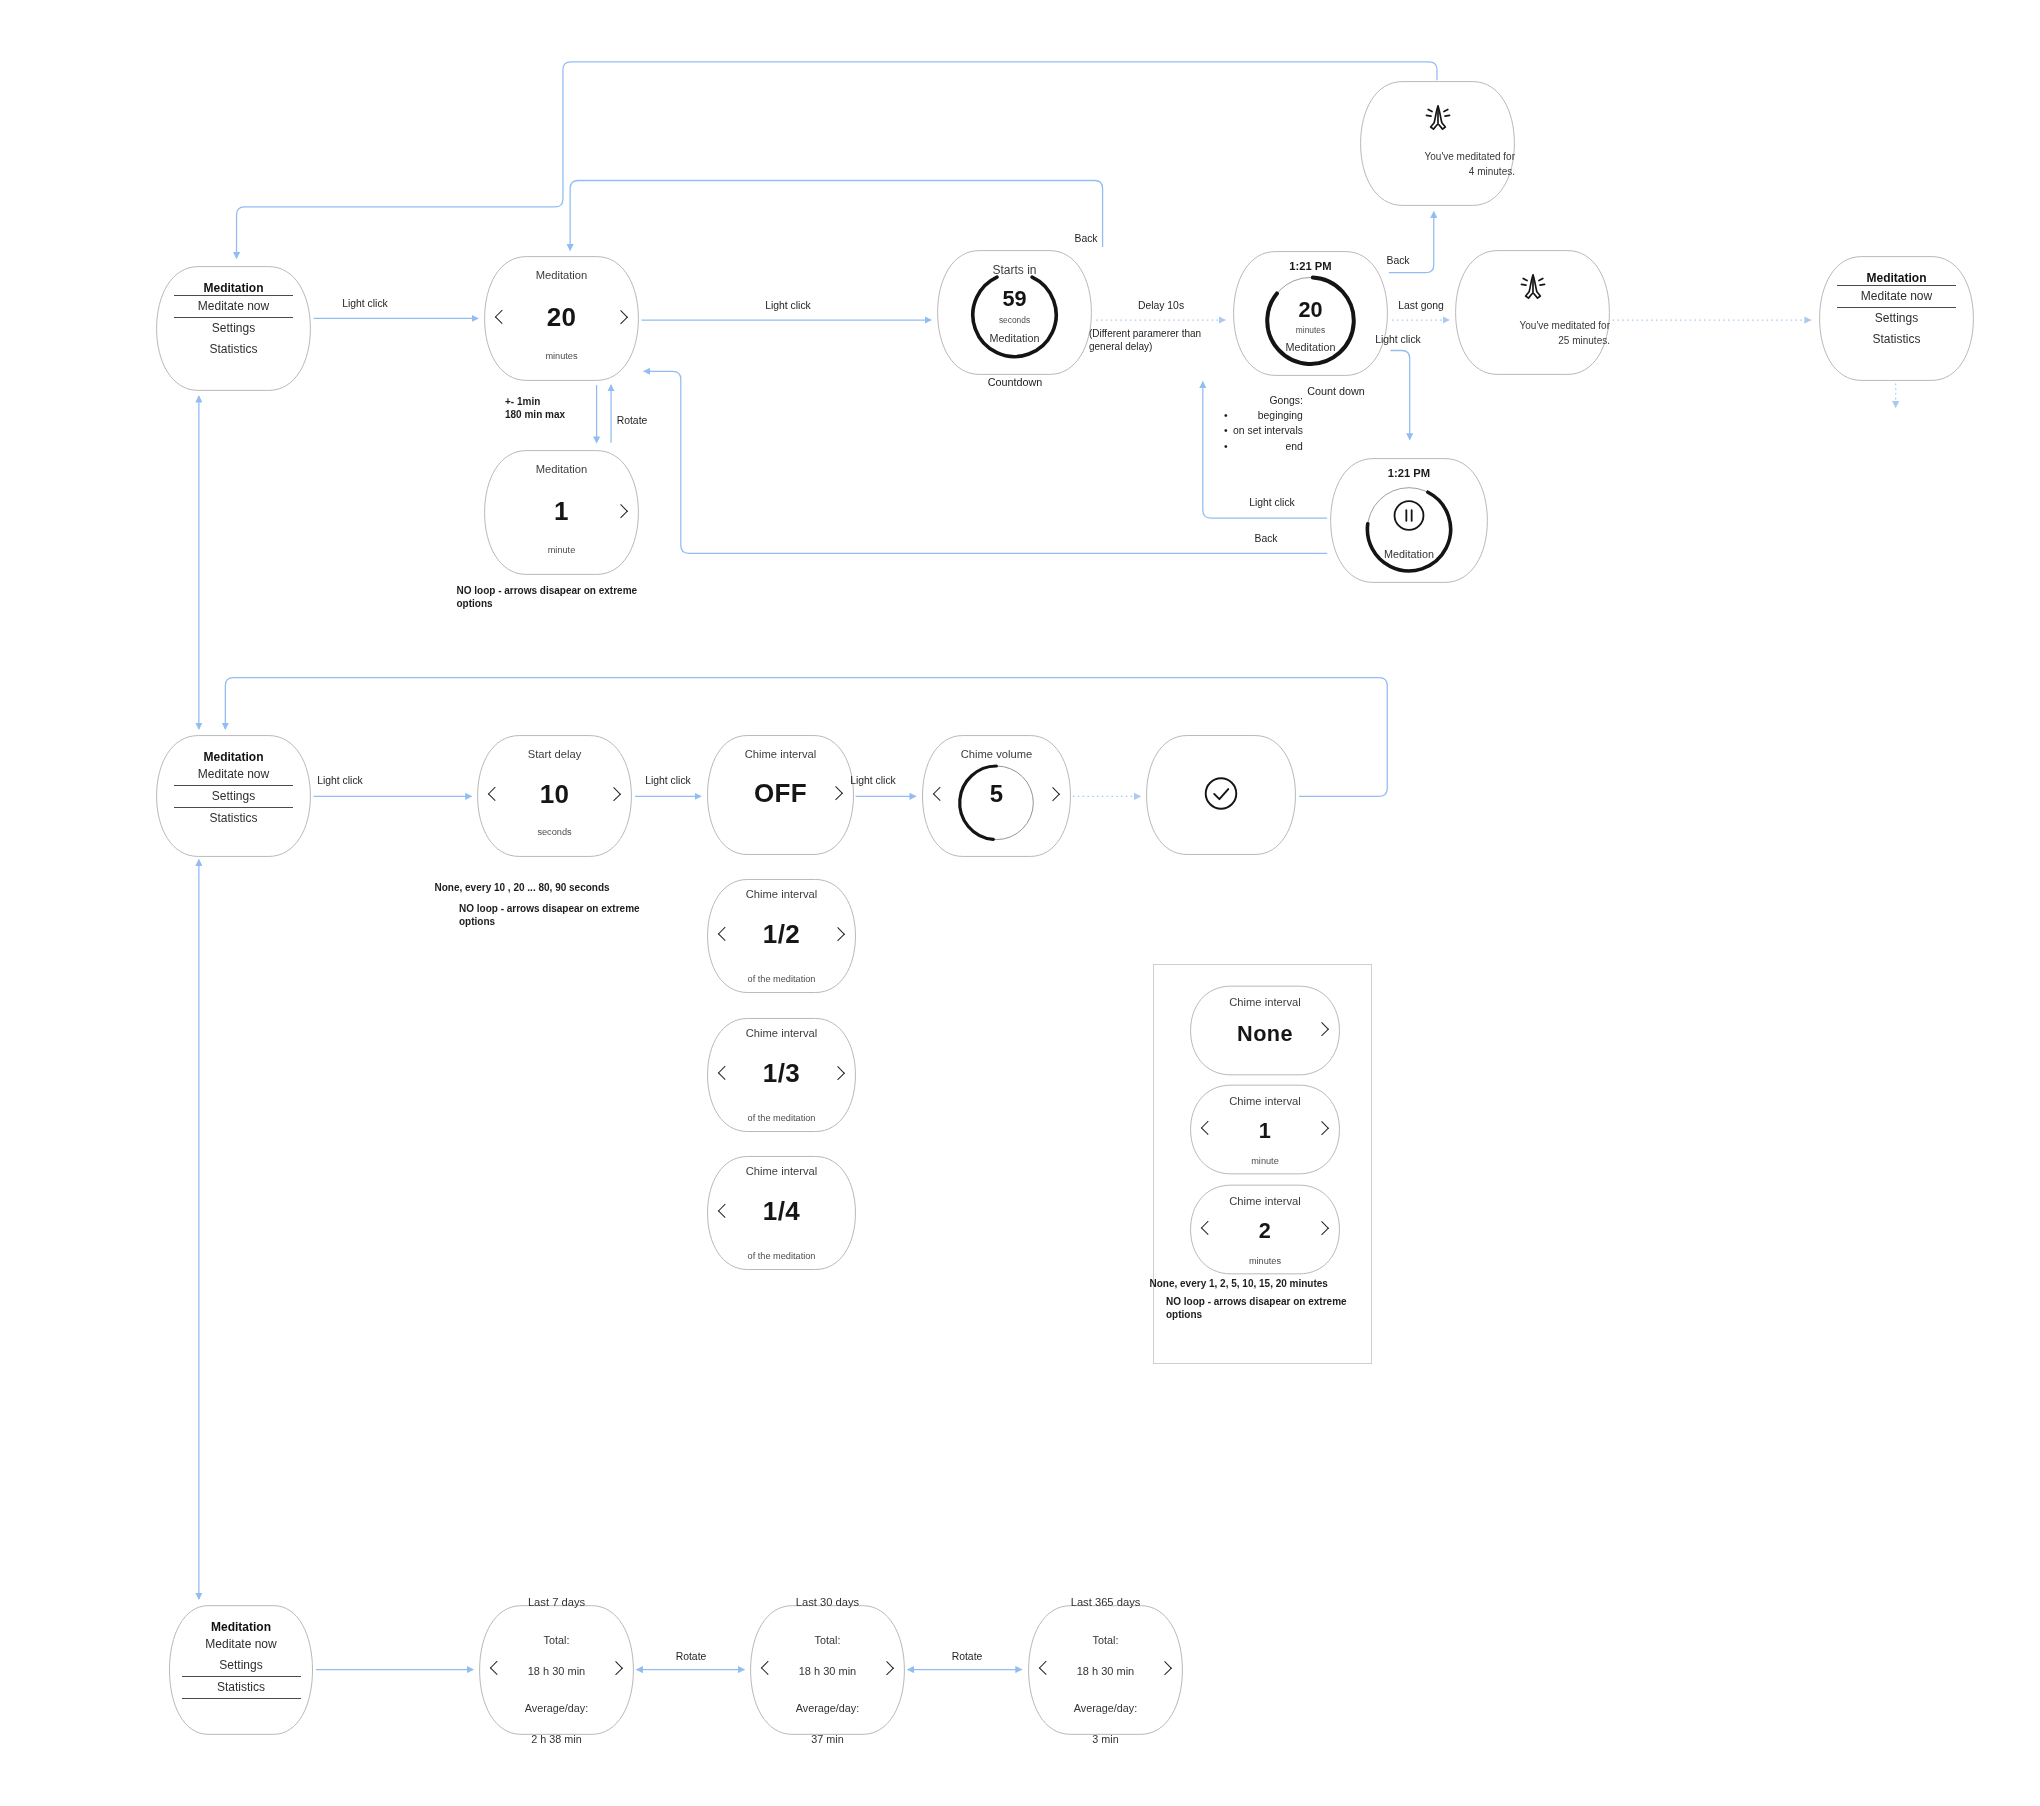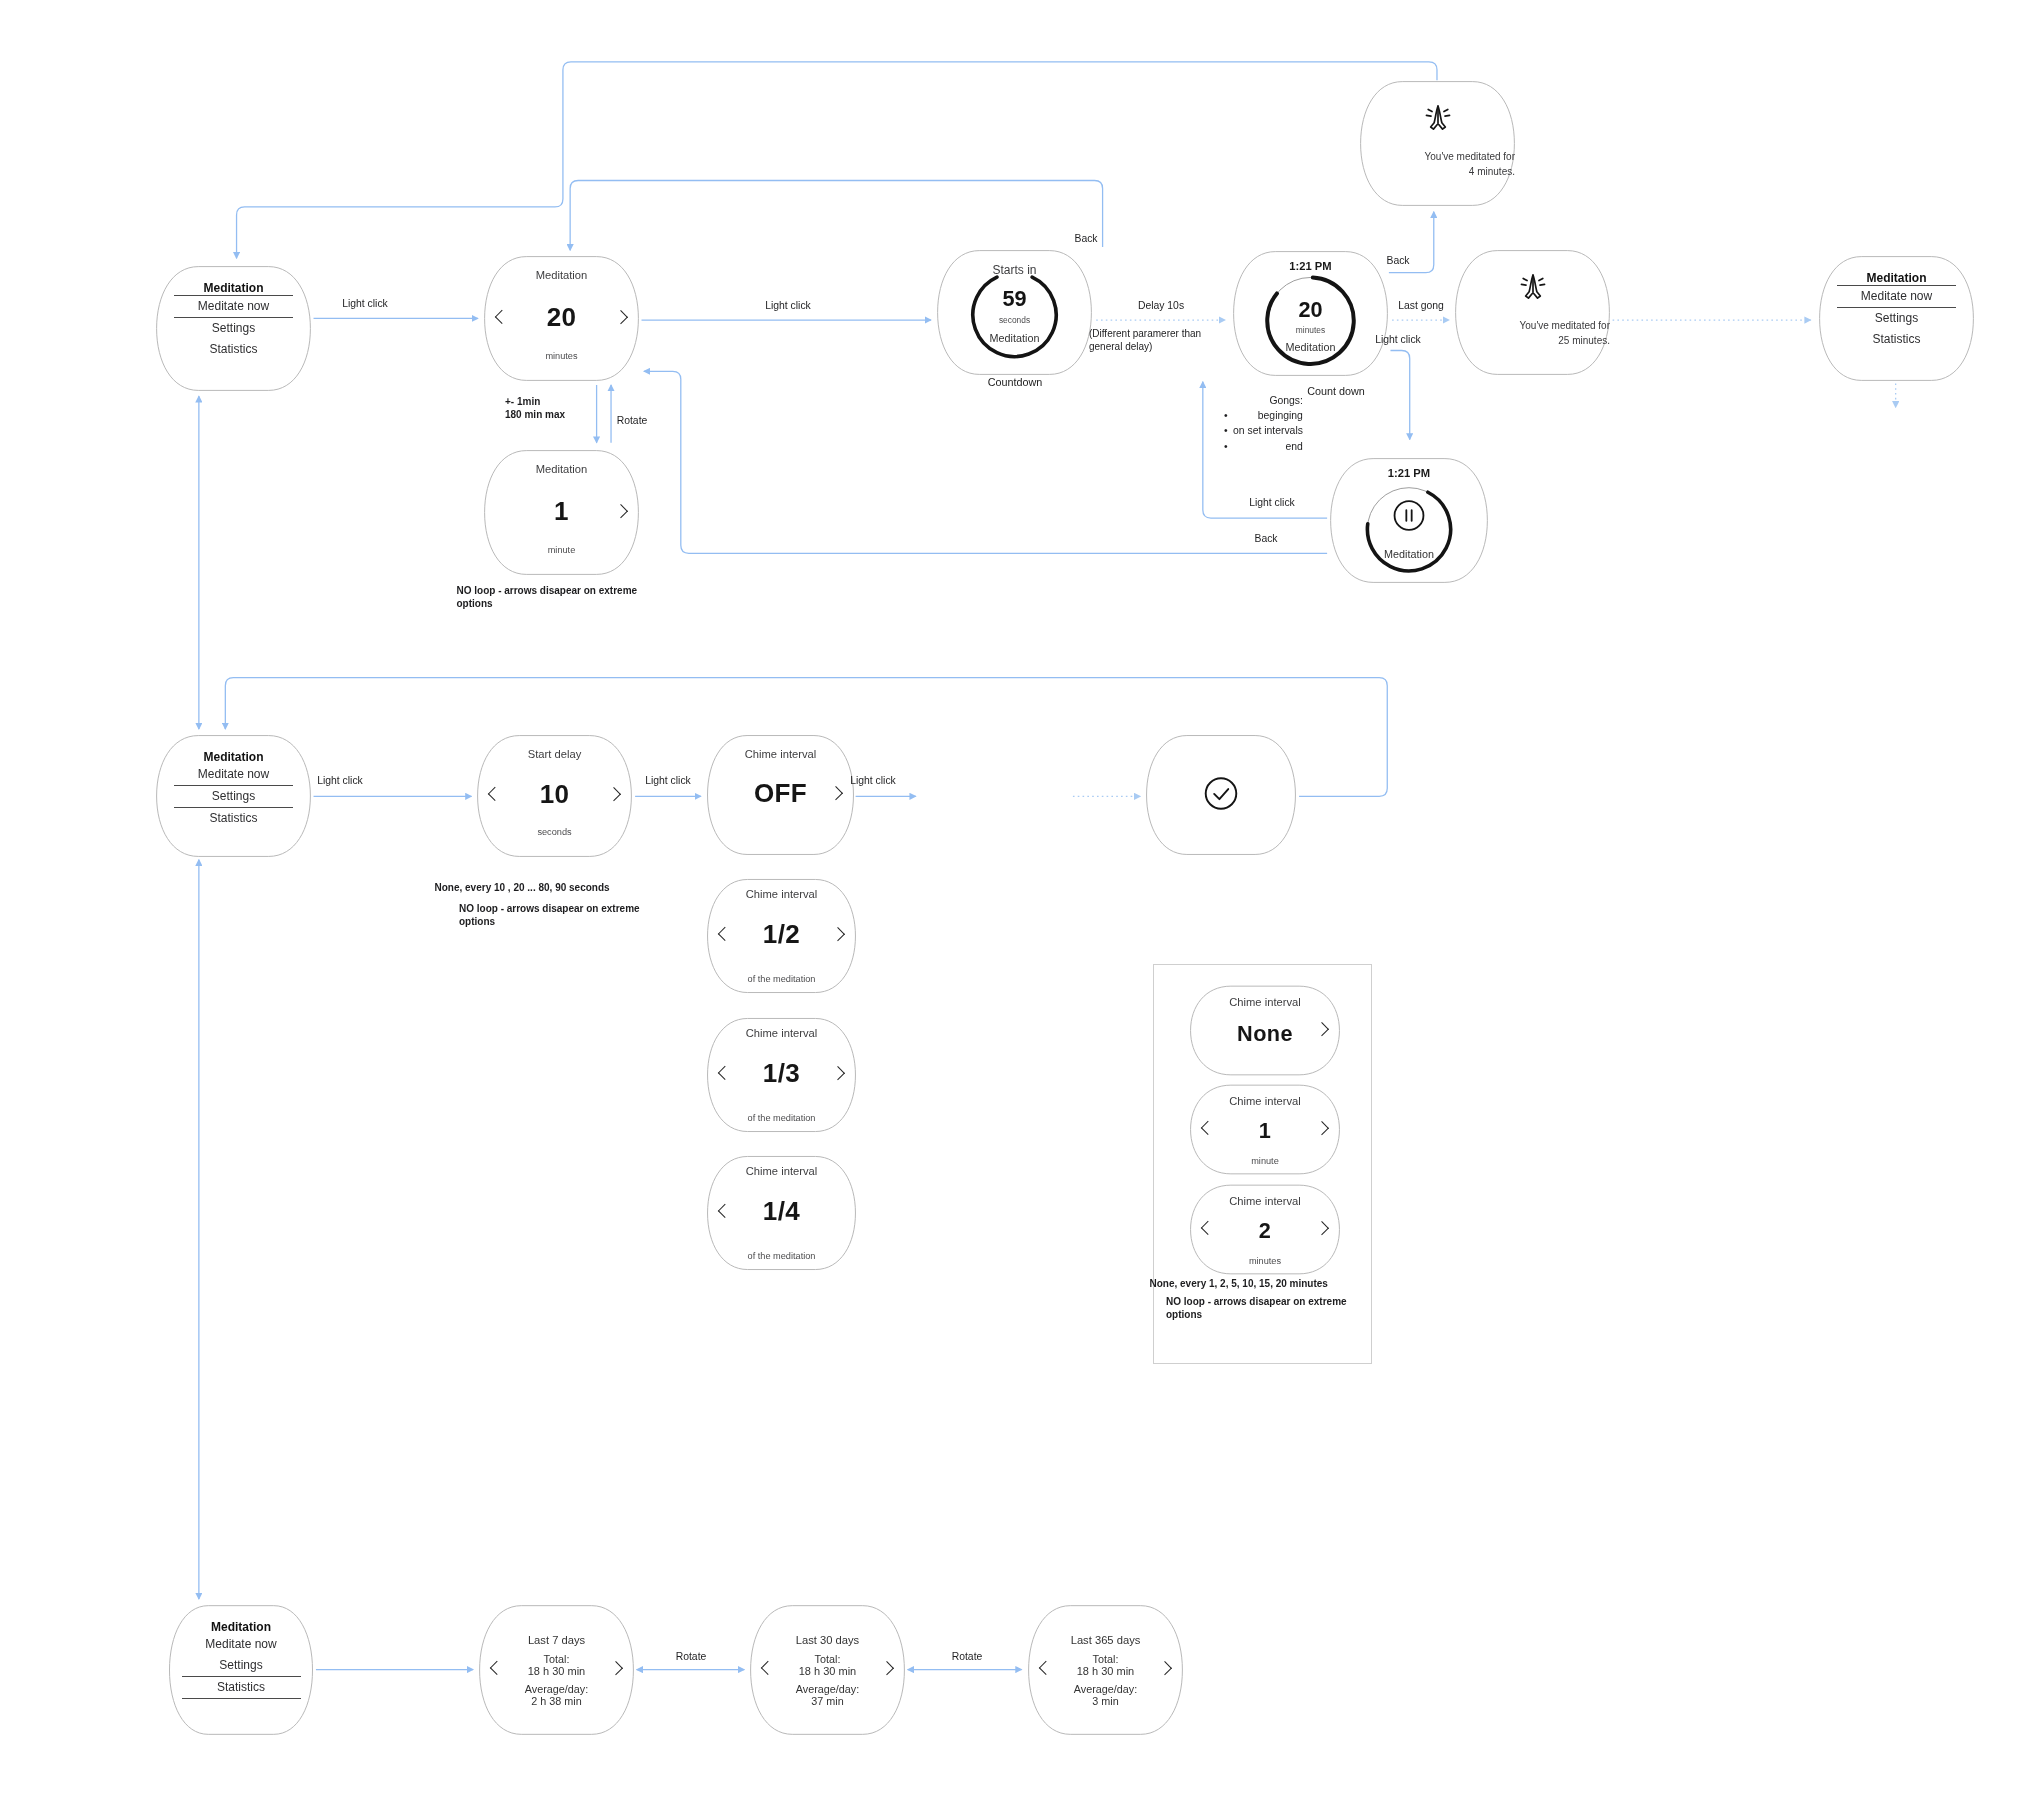--- a/index.html
+++ b/index.html
@@ -22,21 +22,21 @@
   .chev.r{right:14.4px;transform:translateY(-70%) rotate(45deg);}
   .chev.l{left:14.4px;transform:translateY(-70%) rotate(-135deg);}
   
   .mtitle{font-size:12px;font-weight:700;text-align:center;padding-top:16px;color:#111;}
   .mitem{width:119px;margin:0 auto;text-align:center;font-size:12px;line-height:21px;color:#2e2e30;}
   .mitem.sel{border-top:1.2px solid #4a4a4a;border-bottom:1.2px solid #4a4a4a;}
   
   .ring{position:absolute;left:0;top:0;width:100%;height:100%;}
   
   .stat-col{position:absolute;left:0;top:0;right:0;bottom:0;display:flex;flex-direction:column;
-            align-items:center;justify-content:center;gap:0;padding-top:1.6px;}
+            align-items:center;justify-content:center;gap:19px;padding-top:1.6px;}
   .st-title{font-size:11.2px;color:#333;margin-bottom:6.4px;}
   .st-lab{font-size:10.8px;color:#333;}
   .st-val{font-size:11px;color:#333;margin-bottom:6.4px;}
   
   .sum-icon{position:absolute;top:19px;left:50%;transform:translateX(-50%);}
   .sum-text{position:absolute;top:69px;left:0;right:1px;text-align:right;font-size:10px;line-height:15.2px;color:#3a3a3c;}
   
   .wf-alarm{position:absolute;top:27px;left:0;right:0;display:flex;align-items:center;justify-content:center;
             gap:4.8px;font-size:11.2px;font-weight:500;color:#222;}
   .wf-clock{position:absolute;top:45px;left:0;right:0;text-align:center;font-size:47px;font-weight:700;
@@ -320,20 +320,35 @@
     <svg class="shape" viewBox="0 0 196 158" preserveAspectRatio="none">
         <path d="M54 2 H142 C175 2 194 37 194 79 C194 121 175 156 142 156 H54 C21 156 2 121 2 79 C2 37 21 2 54 2 Z"></path>
       </svg>
     <div class="content">
       <div class="vtitle">Chime interval</div>
       <div class="vval">OFF</div>
       <div class="chev r"></div>
     </div>
   </div>
 
+  <div class="node" style="left:921px;top:734px;width:151px;height:124px">
+    <svg class="shape" viewBox="0 0 196 158" preserveAspectRatio="none">
+        <path d="M54 2 H142 C175 2 194 37 194 79 C194 121 175 156 142 156 H54 C21 156 2 121 2 79 C2 37 21 2 54 2 Z"></path>
+      </svg>
+    <div class="content">
+      <svg class="ring" viewBox="0 0 188 155">
+        <circle cx="94" cy="86" r="46" fill="none" stroke="#8f8f8f" stroke-width="1.2"></circle>
+        <circle cx="94" cy="86" r="46" fill="none" stroke="#141414" stroke-width="4" stroke-linecap="round" stroke-dasharray="140 149" transform="rotate(95 94 86)"></circle>
+      </svg>
+      <div class="vtitle">Chime volume</div>
+      <div class="vol-val">5</div>
+      <div class="chev l"></div>
+      <div class="chev r"></div>
+    </div>
+  </div>
 
   <div class="node" style="left:1145px;top:734px;width:152px;height:122px">
     <svg class="shape" viewBox="0 0 196 158" preserveAspectRatio="none">
         <path d="M54 2 H142 C175 2 194 37 194 79 C194 121 175 156 142 156 H54 C21 156 2 121 2 79 C2 37 21 2 54 2 Z"></path>
       </svg>
     <div class="content">
       <span class="center-icon">
         <svg width="37" height="37" viewBox="0 0 46 46" fill="none" stroke="#151515" stroke-width="2.4">
           <circle cx="23" cy="23" r="19"></circle>
           <path d="M14.5 23.5 L21 30 L32 17.5" stroke-linecap="round" stroke-linejoin="round"></path>

